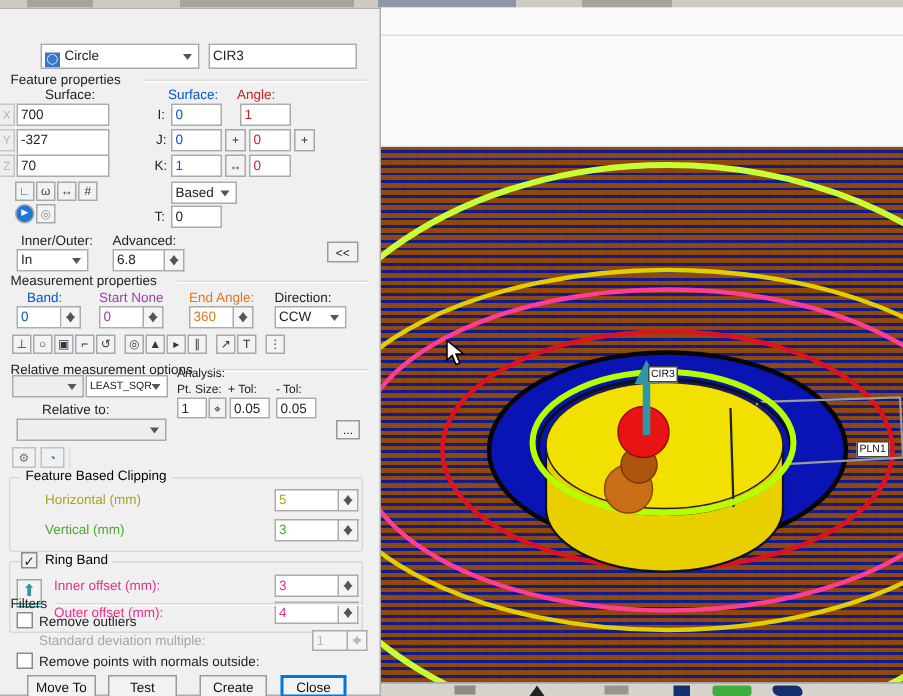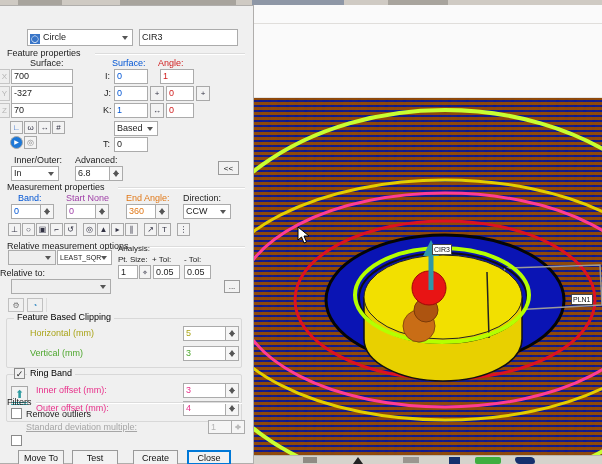--- a/index.html
+++ b/index.html
@@ -28,21 +28,21 @@
   #status-strip .sic { position:absolute; top:1px; }
 
   
   #dialog { left:0; top:5px; width:254px; height:459px; background:#f0f0f0; border:1px solid #b0aeac; border-left:none; }
   #dlg-title { position:absolute; left:0; top:0; width:100%; height:18px; background:#f7f7f7; border-bottom:1px solid #e5e5e5; }
   #dlg-title .t { position:absolute; left:13px; top:4px; font-size:9px; color:#8f8f8f; }
   #dlg-title .tbtn { position:absolute; right:3px; top:2px; width:15px; height:14px; background:#d9d9d9; }
 
   .lbl { position:absolute; font-size:9px; color:#222; white-space:nowrap; }
   .sm { font-size:8px; }
-  .dis { color:#a6a6a6;text-decoration:underline; }
+  .dis { color:#a6a6a6; }
   .sect-line { position:absolute; height:1px; background:#dcdcdc; box-shadow:0 1px 0 #ffffff; }
 
   .fld { position:absolute; background:#fff; border:1px solid #ababab; font-size:9px; line-height:13px; padding:0 2px; color:#222; overflow:hidden; white-space:nowrap; }
   .fld.gray { background:#f5f5f5; color:#b5b5b5; }
   .spin { position:absolute; width:13px; background:#f5f5f5; border:1px solid #ababab; border-left:none; }
   .spin i { position:absolute; left:3px; width:0; height:0; border-left:3px solid transparent; border-right:3px solid transparent; }
   .spin .u { top:3px; border-bottom:4px solid #555; }
   .spin .d { bottom:3px; border-top:4px solid #555; }
   .spin.gray .u{ border-bottom-color:#bbb; } .spin.gray .d{ border-top-color:#bbb; }
 
@@ -224,21 +224,21 @@
 
   <span class="lbl sm" style="left:118px;top:238px">Analysis:</span>
   <span class="lbl sm" style="left:118px;top:249px">Pt. Size:</span>
   <span class="lbl sm" style="left:152px;top:249px">+ Tol:</span>
   <span class="lbl sm" style="left:184px;top:249px">- Tol:</span>
   <div class="fld" style="left:118px;top:259px;width:20px;height:14px">1</div>
   <button class="ibtn" style="left:139px;top:259px;width:12px;height:14px">⌖</button>
   <div class="fld" style="left:153px;top:259px;width:27px;height:14px">0.05</div>
   <div class="fld" style="left:184px;top:259px;width:27px;height:14px">0.05</div>
 
-  <span class="lbl" style="left:0;top:262px">Relative to:</span>
+  <span class="lbl" style="left:28px;top:262px">Relative to:</span>
   <div class="cmb gray" style="left:11px;top:273px;width:100px;height:15px"><span></span><i class="car"></i></div>
   <button class="btn" style="left:224px;top:274px;width:16px;height:13px;font-size:8px">...</button>
 
   <button class="ibtn" style="left:8px;top:292px;width:16px;height:14px;color:#777;border-color:#c0c0c0;background:#f0f0f0">⚙</button>
   <button class="ibtn" style="left:27px;top:292px;width:16px;height:14px;color:#2e86c1;border-color:#c0c0c0;background:#f0f0f0">◔</button>
   <div class="sect-line" style="left:46px;top:292px;width:1px;height:14px"></div>
 
   <div class="grp" style="left:6px;top:312px;width:236px;height:50px"></div>
   <span class="grp-lab" style="left:14px;top:306px">Feature Based Clipping</span>
   <span class="lbl" style="left:30px;top:322px;color:#aaa418">Horizontal (mm)</span>
@@ -275,20 +275,21 @@
   <div class="sect-line" style="left: 36px; top: 396px; width: 206px;"></div>
   <span class="chk" style="left: 11px; top: 402px;"></span>
   <span class="lbl" style="left: 26px; top: 403px;">Remove outliers</span>
   <span class="lbl dis" style="left: 26px; top: 416px;">Standard deviation multiple:</span>
   <div class="fld gray" style="left: 208px; top: 414px; width: 24px; height: 14px;">1</div>
   <span class="spin gray" style="left: 232px; top: 414px; height: 14px;">
       <i class="u"></i>
       <i class="d"></i>
     </span>
   <span class="chk" style="left: 11px; top: 429px;"></span>
+  <span class="lbl" style="left: 26px; top: 430px;">Remove points with normals outside:</span>
 
   <button class="btn" style="left: 18px; top: 444px; width: 46px; height: 15px;">Move To</button>
   <button class="btn" style="left: 72px; top: 444px; width: 46px; height: 15px;">Test</button>
   <button class="btn" style="left: 133px; top: 444px; width: 45px; height: 15px;">Create</button>
   <button class="btn def" style="left: 187px; top: 444px; width: 44px; height: 15px;">Close</button>
 </div>
 
 <svg id="cursor" class="abs" viewBox="0 0 14 18">
   <polygon points="1,1 1,14 4.5,11 7,17 9.5,16 7,10 12,10" fill="#ffffff" stroke="#000" stroke-width="1"></polygon>
 </svg>

